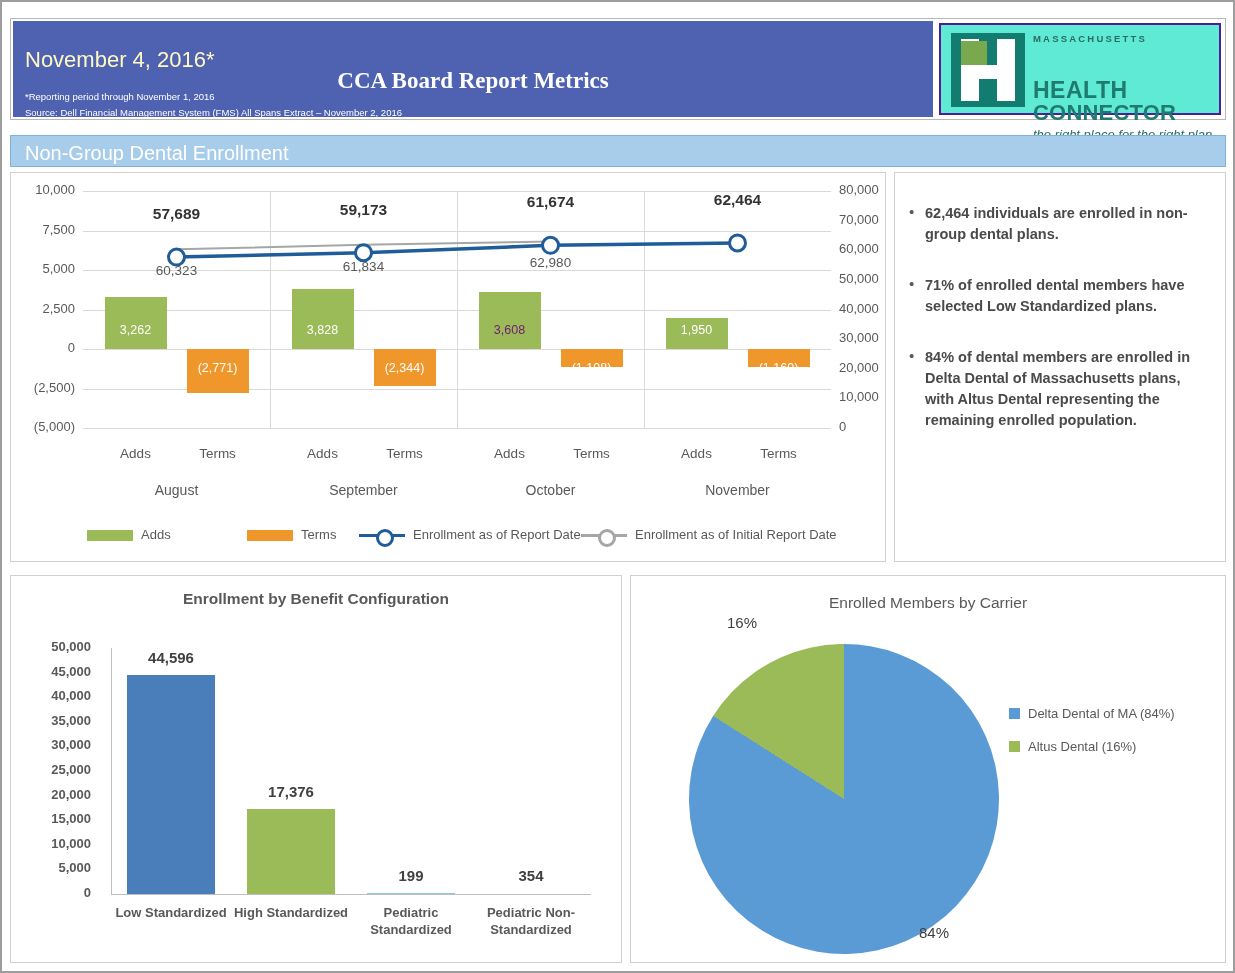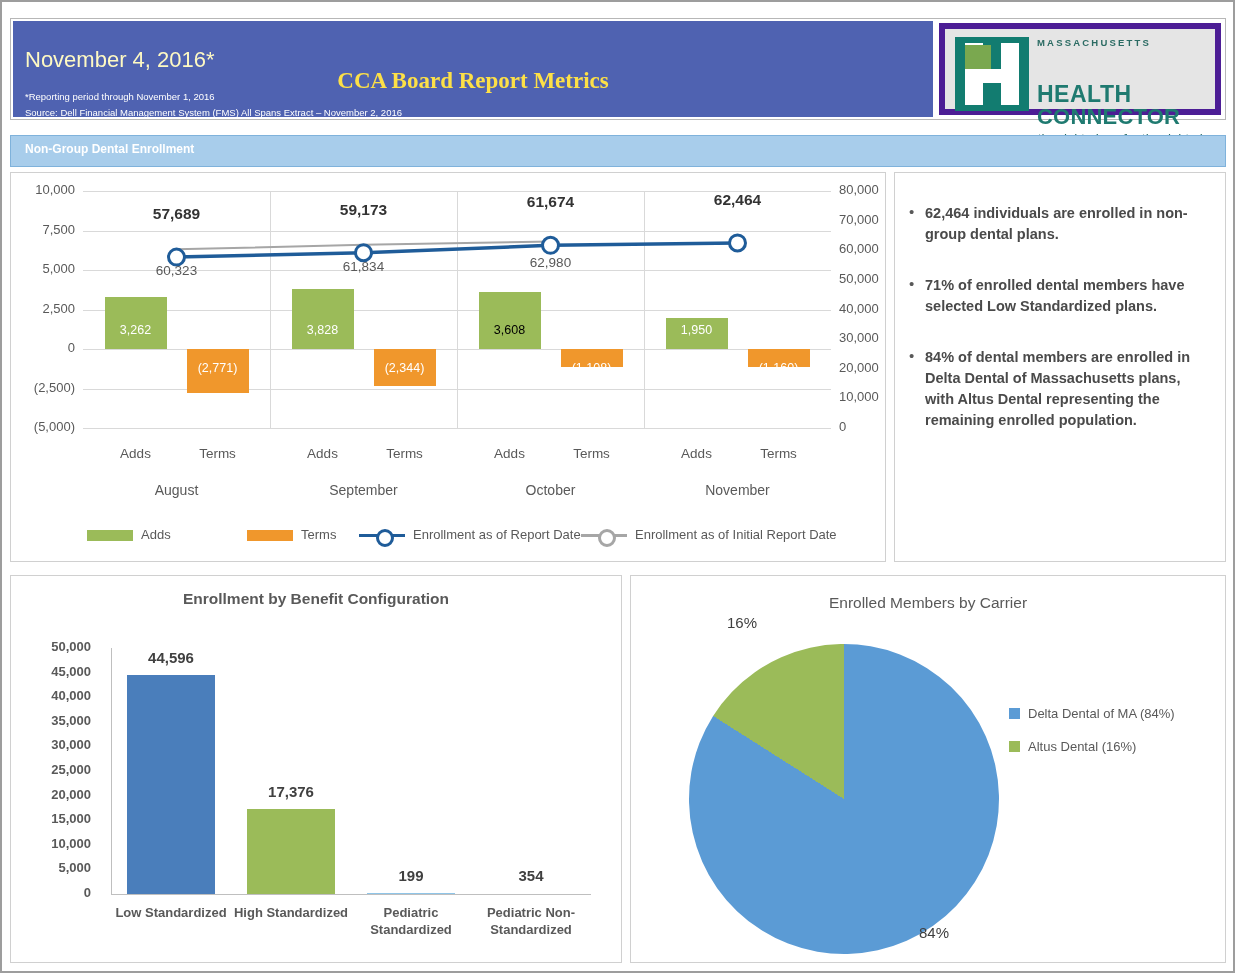--- a/index.html
+++ b/index.html
@@ -28,34 +28,34 @@
     position:absolute; left:2px; top:2px; width:920px; height:96px;
     background:#4f62b1;
     box-sizing:border-box;
   }
   .hdr-date {
     position:absolute; left:12px; top:26px;
     color:#fef9c3; font-size:22px;
   }
   .hdr-title {
     position:absolute; left:0; top:55px; width:920px;
-    text-align:center; color:#fde047;
+    text-align:center; color:#ffffff;
     font-family:"Liberation Serif", serif;
     font-weight:bold; font-size:23px;
     transform:translateY(-8px);
   }
   .hdr-note1 {
     position:absolute; left:12px; top:70px; color:#ffffff; font-size:9.5px;
   }
   .hdr-note2 {
     position:absolute; left:12px; top:86px; color:#ffffff; font-size:9.5px;
   }
   .logo-box {
     position:absolute; right:4px; top:4px; width:282px; height:92px;
-    background:#e5e5e5; border:6px solid #4c1d95; box-sizing:border-box;
+    background:#5eead4; border:2px solid #4c1d95; box-sizing:border-box;
   }
   .logo-mark {
     position:absolute; left:10px; top:8px; width:74px; height:74px;
     background:#127c70;
   }
   .logo-mark::before {
     content:""; position:absolute; left:10px; top:6px; width:18px; height:62px;
     background:#fff;
   }
   .logo-mark::after {
@@ -74,21 +74,21 @@
   .logo-connector { font-size:22px; font-weight:bold; color:#1f7a70; line-height:23px; letter-spacing:0.2px; }
   .logo-tag { font-size:13px; font-style:italic; color:#2b6b63; margin-top:3px; }
 
   
   .section-bar {
     position:absolute; left:8px; top:133px; width:1216px; height:32px;
     background:#a8cdeb; border:1px solid #7fb2db; box-sizing:border-box;
   }
   .section-bar span {
     position:absolute; left:14px; top:6px;
-    font-weight:bold; font-size:12px; color:#ffffff;
+    font-weight:normal; font-size:20px; color:#ffffff;
   }
 
   
   .panel {
     position:absolute; border:1px solid #d0d0d0; background:#fff; box-sizing:border-box;
   }
   #panel-top-chart { left:8px; top:170px; width:876px; width:876px; height:390px; }
   #panel-bullets { left:892px; top:170px; width:332px; height:390px; }
   #panel-benefit { left:8px; top:573px; width:612px; height:388px;font-weight:bold; }
   #panel-carrier { left:628px; top:573px; width:596px; height:388px; }
@@ -229,21 +229,21 @@
         <div class="bar bar-adds" style="left: 280.5px; top: 115.518px; width: 62px; height: 60.4824px;">
           <div class="bl" style="top: 34.4824px; color: rgb(255, 255, 255);">3,828</div>
         </div>
         <div class="bar bar-terms" style="left: 362.5px; top: 176px; width: 62px; height: 37.0352px;">
           <div class="bl" style="top: 12px; color: rgb(255, 255, 255);">(2,344)</div>
         </div>
         <div class="cat-label" style="left: 280.5px; width: 62px; top: 273px;">Adds</div>
         <div class="cat-label" style="left: 362.5px; width: 62px; top: 273px;">Terms</div>
         <div class="month-label" style="left: 272.5px; width: 160px; top: 309px;">September</div>
         <div class="bar bar-adds" style="left: 467.5px; top: 118.994px; width: 62px; height: 57.0064px;">
-          <div class="bl" style="top: 31.0064px; color: #000000;">3,608</div>
+          <div class="bl" style="top: 31.0064px; color: #701a75;">3,608</div>
         </div>
         <div class="bar bar-terms" style="left: 549.5px; top: 176px; width: 62px; height: 17.5064px;">
           <div class="bl" style="top: 12px; color: rgb(255, 255, 255);">(1,108)</div>
         </div>
         <div class="cat-label" style="left: 467.5px; width: 62px; top: 273px;">Adds</div>
         <div class="cat-label" style="left: 549.5px; width: 62px; top: 273px;">Terms</div>
         <div class="month-label" style="left: 459.5px; width: 160px; top: 309px;">October</div>
         <div class="bar bar-adds" style="left: 654.5px; top: 145.19px; width: 62px; height: 30.81px;">
           <div class="bl" style="top: 4.81px; color: rgb(255, 255, 255);">1,950</div>
         </div>

